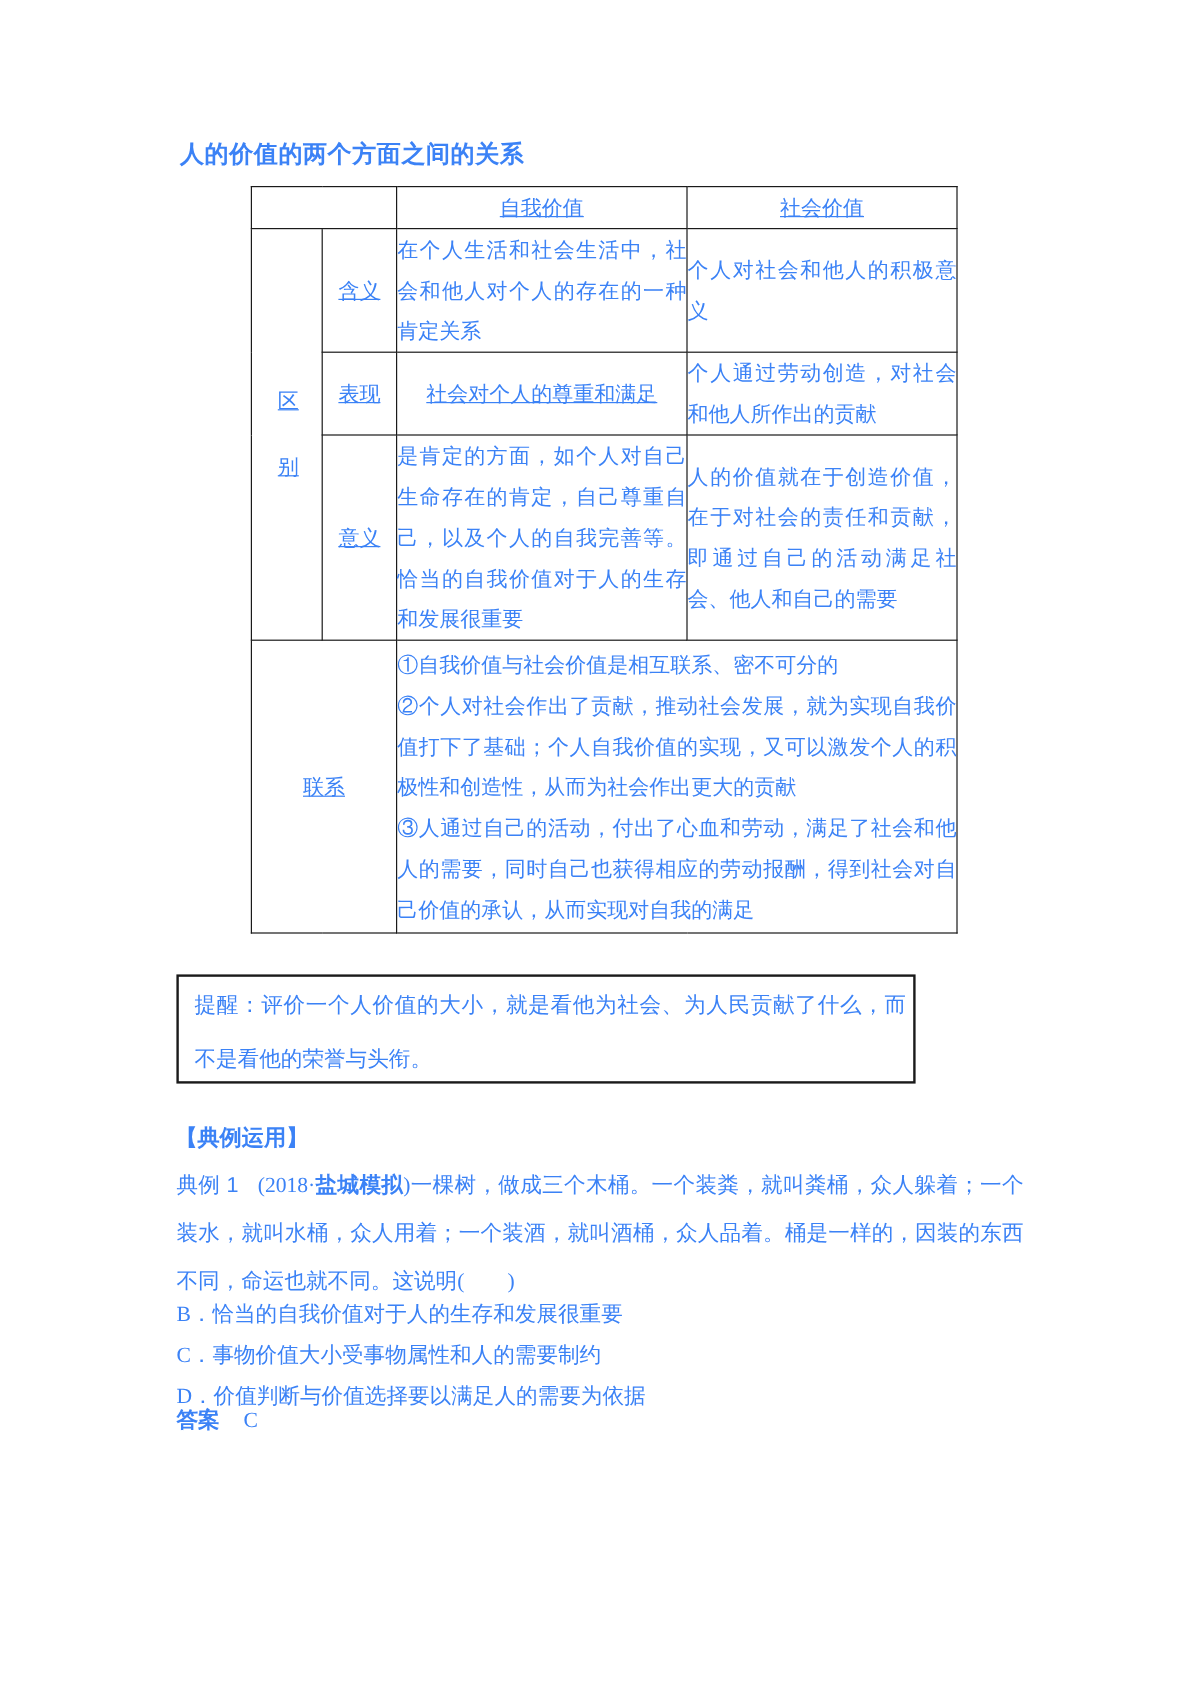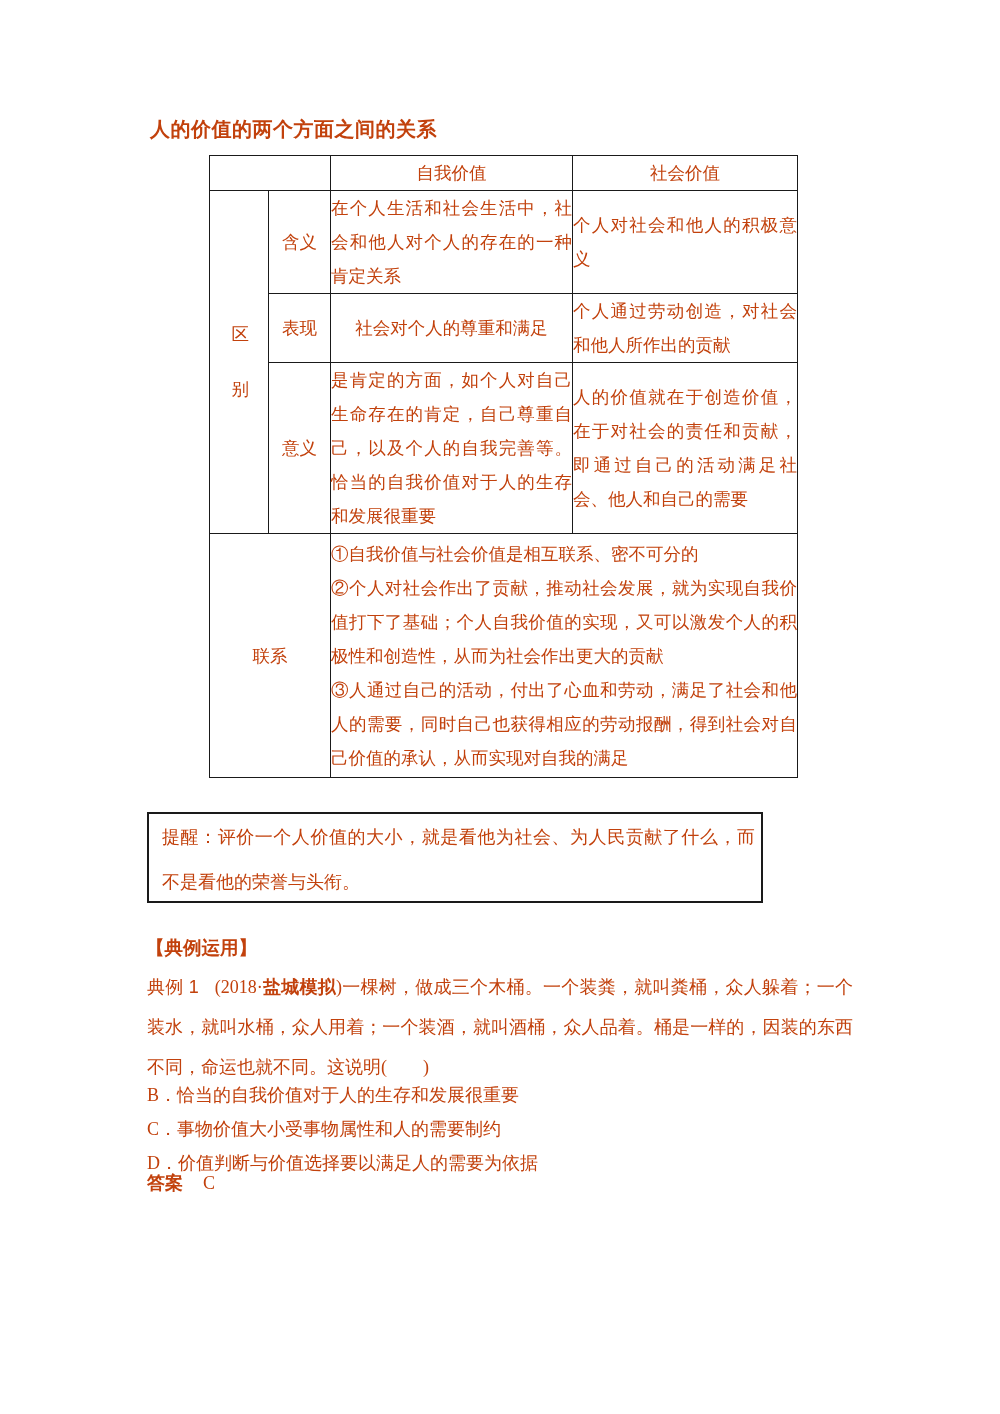--- a/index.html
+++ b/index.html
@@ -2,21 +2,21 @@
 <html><head>
 <meta charset="utf-8">
 <style>
   html, body { margin: 0; padding: 0; background: #e8e8e8; }
   .page {
     position: relative;
     width: 1000px;
     height: 1414px;
     margin: 0 auto;
     background: #ffffff;
-    color: #c2410c;
+    color: #3b82f6;
     font-family: "Liberation Serif", "DejaVu Serif", serif;
     overflow: hidden;
   }
 
   .title {
     position: absolute;
     left: 150px; top: 114px;
     margin: 0;
     font-size: 20px;
     line-height: 30px;
@@ -32,21 +32,21 @@
     border-collapse: collapse;
     table-layout: fixed;
     font-size: 17.5px;
   }
   table.relation-table td {
     border: 1.5px solid #1a1a1a;
     vertical-align: middle;
     line-height: 34px;
     padding: 0;
   }
-  td.center { text-align: center; }
+  td.center { text-align: center; text-decoration: underline; }
   td.content {
     padding: 2px 10px;
     text-align: justify;
   }
   .vstack {
     width: 20px;
     margin: 0 auto;
     word-break: break-all;
     line-height: 55px;
     text-align: right;

